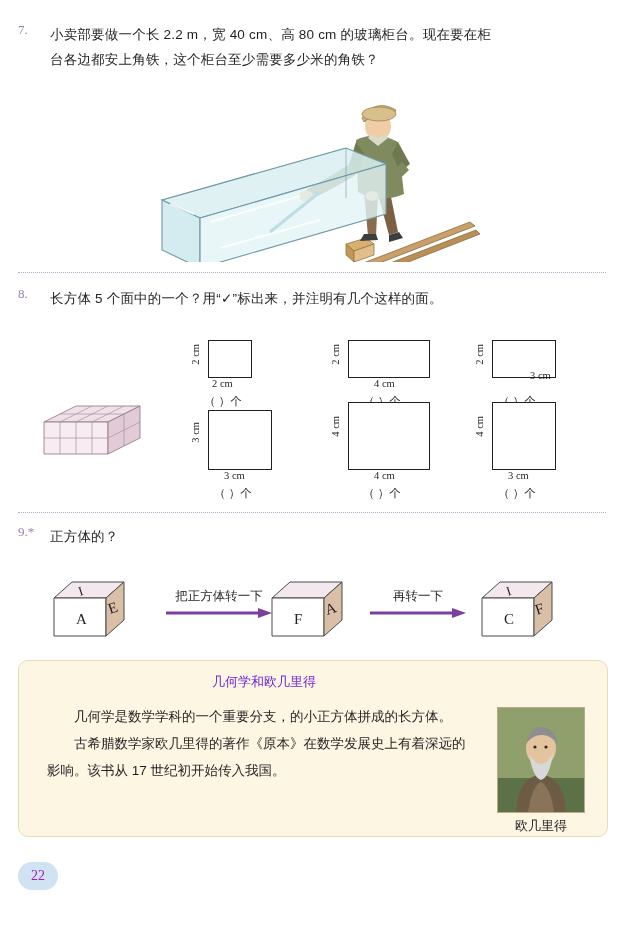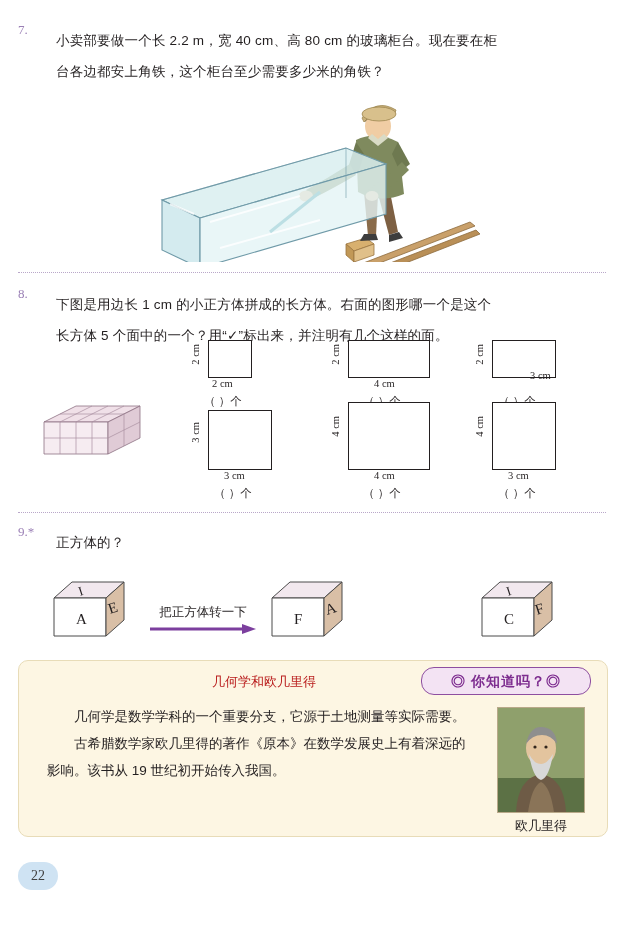--- a/index.html
+++ b/index.html
@@ -40,21 +40,21 @@
   .ex-body {
     position: absolute;
     left: 50px;
     top: 0;
     width: 552px;
     font-size: 13.5px;
     line-height: 25px;
     letter-spacing: 0.2px;
   }
   .ex-body p {
-    margin: 6px;
+    margin: 0;
   }
 
   .dotted {
     position: absolute;
     left: 18px;
     width: 588px;
     border-top: 1px dotted #b9a7c9;
     height: 0;
   }
 
@@ -129,21 +129,21 @@
     border: 1px solid #e8dcb8;
     border-radius: 10px;
   }
   #knowtitle {
     position: absolute;
     left: 150px;
     top: 12px;
     width: 190px;
     text-align: center;
     font-size: 13px;
-    color: #b91c1c;
+    color: #6d28d9;
   }
   #knowbadge {
     position: absolute;
     right: 16px;
     top: 6px;
     width: 168px;
     height: 26px;
     border: 1.5px solid #8e4fa0;
     border-radius: 13px;
     background: #f3e3f3;
@@ -187,21 +187,21 @@
 
   
   #pagenum {
     position: absolute;
     left: 18px;
     top: 862px;
     width: 40px;
     height: 28px;
     border-radius: 14px;
     background: #cfe3f3;
-    color: #404040;
+    color: #a21caf;
     font-size: 14px;
     text-align: center;
     line-height: 28px;
     font-family: "Liberation Serif", serif;
   }
 </style>
 </head>
 <body>
 
 <div class="page">
@@ -265,21 +265,20 @@
     </g>
 
     <path d="M120,160 l50,-40" stroke="#bcdfe4" stroke-width="3" fill="none"></path>
   </svg>
 
   <div class="dotted" style="top:272px;"></div>
 
   <div class="ex" style="top:286px;">
     <div class="ex-num">8.</div>
     <div class="ex-body">
-      <p>下图是用边长 1 cm 的小正方体拼成的长方体。右面的图形哪一个是这个</p>
       <p>长方体 5 个面中的一个？用“✓”标出来，并注明有几个这样的面。</p>
     </div>
   </div>
 
   <svg id="fig8-solid" viewBox="0 0 120 70">
 
     <polygon points="8,24 40,8 104,8 72,24" fill="#f0e0e8" stroke="#8d7183" stroke-width="0.8"></polygon>
 
     <polygon points="8,24 72,24 72,56 8,56" fill="#f6ecf1" stroke="#8d7183" stroke-width="0.8"></polygon>
 
@@ -358,54 +357,62 @@
 
   <svg class="cubefig" style="left:50px; top:578px;" width="92" height="64" viewBox="0 0 92 64">
     <polygon points="4,20 22,4 74,4 56,20" fill="#f2e8ee" stroke="#4b4b4b" stroke-width="1"></polygon>
     <polygon points="4,20 56,20 56,58 4,58" fill="#ffffff" stroke="#4b4b4b" stroke-width="1"></polygon>
     <polygon points="56,20 74,4 74,42 56,58" fill="#d9bfa6" stroke="#4b4b4b" stroke-width="1"></polygon>
     <text x="26" y="46" font-size="15" font-family="Liberation Serif, serif" fill="#231f20">A</text>
     <text x="60" y="36" font-size="15" font-family="Liberation Serif, serif" fill="#231f20" transform="rotate(-18 60 36)">E</text>
     <text x="30" y="18" font-size="13" font-family="Liberation Serif, serif" fill="#231f20" transform="rotate(-18 30 18)">I</text>
   </svg>
 
-  <div class="arrowblock" style="left:148px; top:588px; width:110px;margin-top:16px;">
+  <div class="arrowblock" style="left:164px; top:588px; width:110px;">
     <span>把正方体转一下</span>
     <div class="arrowline">
       <svg width="110" height="12" viewBox="0 0 110 12">
         <line x1="2" y1="6" x2="94" y2="6" stroke="#7c3f9e" stroke-width="3"></line>
         <polygon points="94,1 108,6 94,11" fill="#7c3f9e"></polygon>
       </svg>
     </div>
   </div>
 
   <svg class="cubefig" style="left:268px; top:578px;" width="92" height="64" viewBox="0 0 92 64">
     <polygon points="4,20 22,4 74,4 56,20" fill="#f2e8ee" stroke="#4b4b4b" stroke-width="1"></polygon>
     <polygon points="4,20 56,20 56,58 4,58" fill="#ffffff" stroke="#4b4b4b" stroke-width="1"></polygon>
     <polygon points="56,20 74,4 74,42 56,58" fill="#d9bfa6" stroke="#4b4b4b" stroke-width="1"></polygon>
     <text x="26" y="46" font-size="15" font-family="Liberation Serif, serif" fill="#231f20">F</text>
     <text x="59" y="37" font-size="15" font-family="Liberation Serif, serif" fill="#231f20" transform="rotate(-18 59 37)">A</text>
   </svg>
 
+  <div class="arrowblock" style="left:368px; top:588px; width:100px;">
+    <span>再转一下</span>
+    <div class="arrowline">
+      <svg width="100" height="12" viewBox="0 0 100 12">
+        <line x1="2" y1="6" x2="84" y2="6" stroke="#7c3f9e" stroke-width="3"></line>
+        <polygon points="84,1 98,6 84,11" fill="#7c3f9e"></polygon>
+      </svg>
+    </div>
+  </div>
 
   <svg class="cubefig" style="left:478px; top:578px;" width="92" height="64" viewBox="0 0 92 64">
     <polygon points="4,20 22,4 74,4 56,20" fill="#f2e8ee" stroke="#4b4b4b" stroke-width="1"></polygon>
     <polygon points="4,20 56,20 56,58 4,58" fill="#ffffff" stroke="#4b4b4b" stroke-width="1"></polygon>
     <polygon points="56,20 74,4 74,42 56,58" fill="#d9bfa6" stroke="#4b4b4b" stroke-width="1"></polygon>
     <text x="26" y="46" font-size="15" font-family="Liberation Serif, serif" fill="#231f20">C</text>
     <text x="59" y="37" font-size="15" font-family="Liberation Serif, serif" fill="#231f20" transform="rotate(-18 59 37)">F</text>
     <text x="30" y="18" font-size="13" font-family="Liberation Serif, serif" fill="#231f20" transform="rotate(-18 30 18)">I</text>
   </svg>
 
   <div id="knowbox">
     <div id="knowtitle">几何学和欧几里得</div>
-    <div id="knowbadge">◎ 你知道吗？◎</div>
     <div id="knowtext">
-      <p>几何学是数学学科的一个重要分支，它源于土地测量等实际需要。</p>
-      <p>古希腊数学家欧几里得的著作《原本》在数学发展史上有着深远的影响。该书从 19 世纪初开始传入我国。</p>
+      <p>几何学是数学学科的一个重要分支，的小正方体拼成的长方体。</p>
+      <p>古希腊数学家欧几里得的著作《原本》在数学发展史上有着深远的影响。该书从 17 世纪初开始传入我国。</p>
     </div>
 
     <svg id="portrait" viewBox="0 0 86 104">
       <rect x="0" y="0" width="86" height="104" fill="#8fa06c"></rect>
       <rect x="0" y="70" width="86" height="34" fill="#5c7145"></rect>
 
       <path d="M18,104 q2,-34 25,-38 q23,4 25,38 z" fill="#6e5b46"></path>
       <path d="M30,104 q4,-26 13,-30 q9,4 13,30 z" fill="#8a7458"></path>
 
       <ellipse cx="43" cy="40" rx="15" ry="18" fill="#e3c49e"></ellipse>

